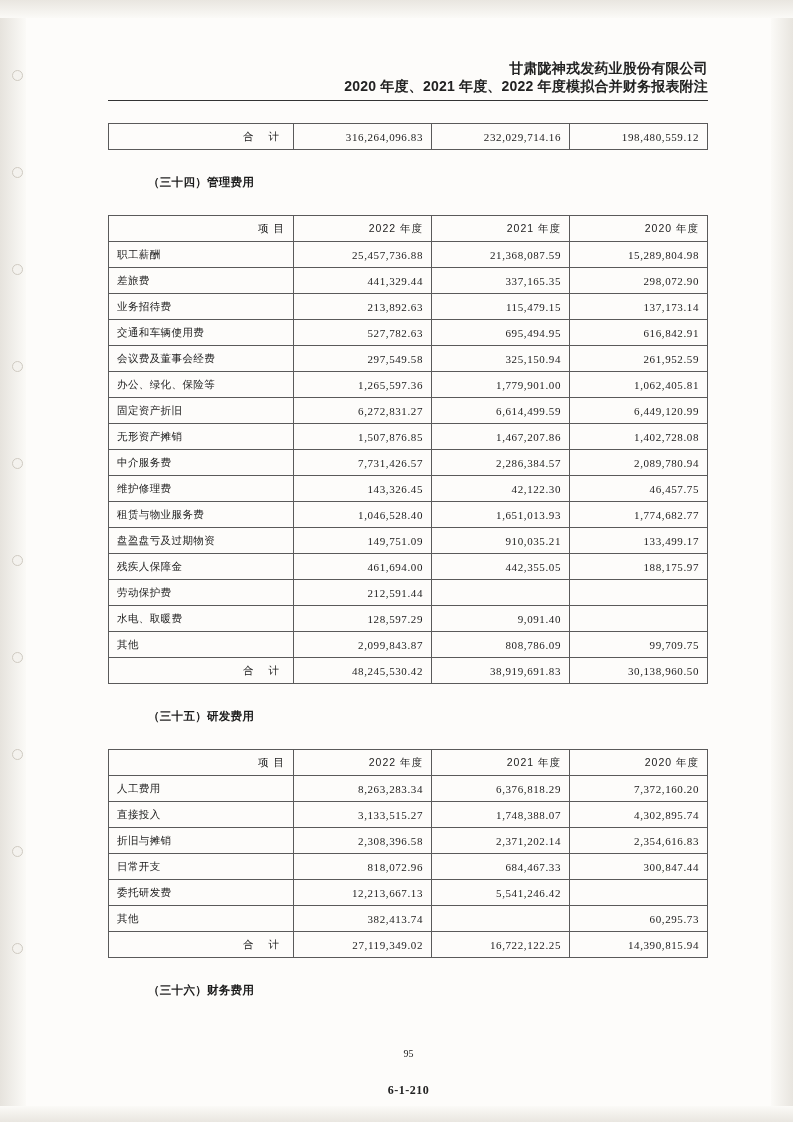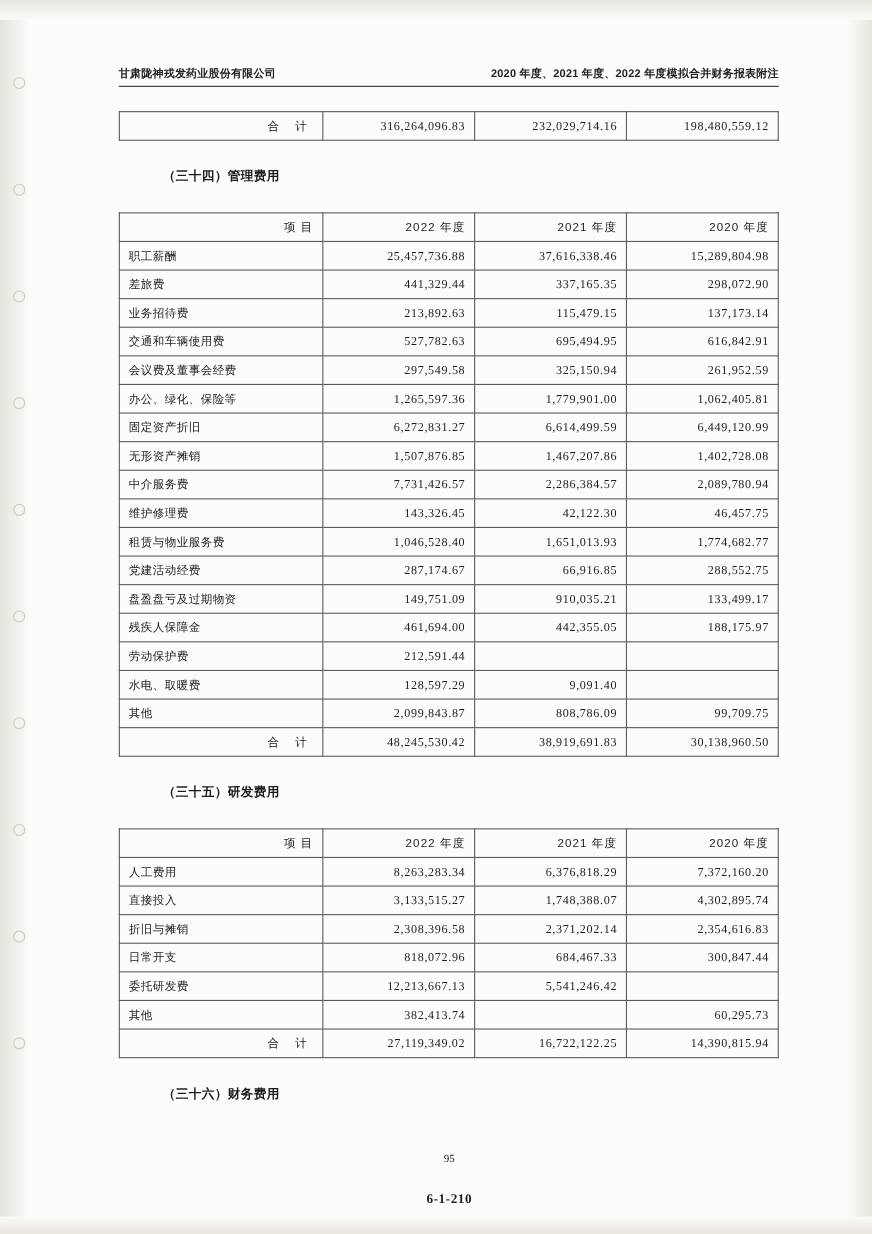--- a/index.html
+++ b/index.html
@@ -69,26 +69,27 @@
     left: 108px;
     top: 60px;
     width: 600px;
   }
 
   
   .doc-header {
     display: flex;
     justify-content: space-between;
     align-items: flex-end;
-    font-size: 10px;
+    font-size: 14px;
     font-weight: bold;
     padding-bottom: 4px;
     border-bottom: 1.2px solid #333;
     margin-bottom: 22px;
     letter-spacing: 0.2px;
+    flex-direction: column;
   }
   .doc-header .left { color: #222; }
   .doc-header .right { color: #222; }
 
   table.fin {
     border-collapse: collapse;
     width: 100%;
     font-size: 10.5px;
     table-layout: fixed;
   }
@@ -194,21 +195,21 @@
       <tbody>
           <tr>
         <td class="label hdr">项  目</td>
         <td class="hdr">2022 年度</td>
         <td class="hdr">2021 年度</td>
         <td class="hdr">2020 年度</td>
       </tr>
       <tr>
         <td class="label">职工薪酬</td>
         <td class="num">25,457,736.88</td>
-        <td class="num">37,616,338.46</td>
+        <td class="num">21,368,087.59</td>
         <td class="num">15,289,804.98</td>
       </tr>
       <tr>
         <td class="label">差旅费</td>
         <td class="num">441,329.44</td>
         <td class="num">337,165.35</td>
         <td class="num">298,072.90</td>
       </tr>
       <tr>
         <td class="label">业务招待费</td>
@@ -256,26 +257,20 @@
         <td class="label">维护修理费</td>
         <td class="num">143,326.45</td>
         <td class="num">42,122.30</td>
         <td class="num">46,457.75</td>
       </tr>
       <tr>
         <td class="label">租赁与物业服务费</td>
         <td class="num">1,046,528.40</td>
         <td class="num">1,651,013.93</td>
         <td class="num">1,774,682.77</td>
-      </tr>
-      <tr>
-        <td class="label">党建活动经费</td>
-        <td class="num">287,174.67</td>
-        <td class="num">66,916.85</td>
-        <td class="num">288,552.75</td>
       </tr>
       <tr>
         <td class="label">盘盈盘亏及过期物资</td>
         <td class="num">149,751.09</td>
         <td class="num">910,035.21</td>
         <td class="num">133,499.17</td>
       </tr>
       <tr>
         <td class="label">残疾人保障金</td>
         <td class="num">461,694.00</td>

